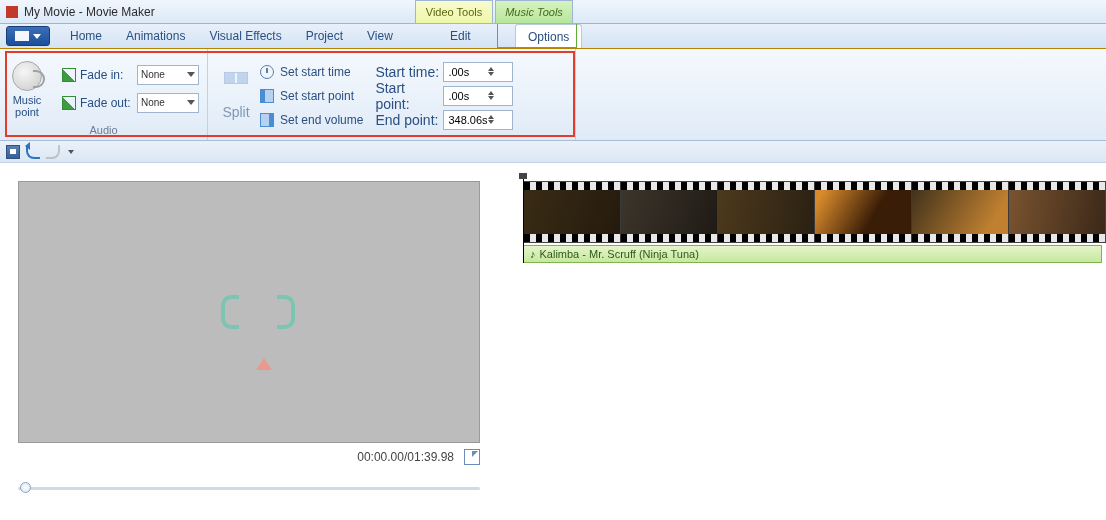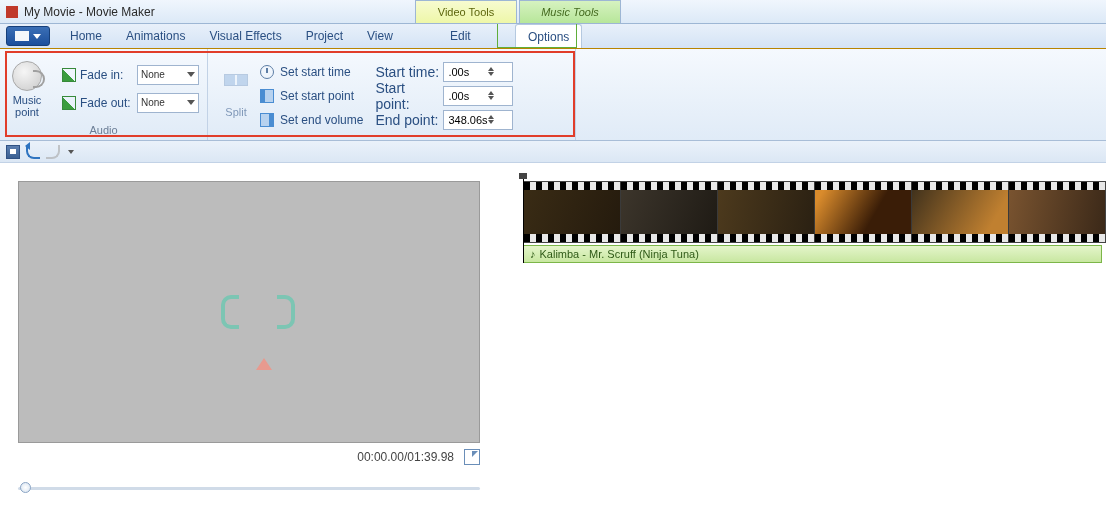--- a/index.html
+++ b/index.html
@@ -3,21 +3,21 @@
 <meta charset="utf-8">
 <style>
   * { box-sizing: border-box; margin: 0; padding: 0; font-family: "Segoe UI", Tahoma, sans-serif; }
   body { width: 1106px; height: 520px; background: #fff; font-size: 12px; color: #333; overflow: hidden; }
 
   
   .titlebar { height: 24px; background: linear-gradient(#f0f6fd, #dce9f7); border-bottom: 1px solid #9db6d4; display: flex; align-items: center; padding: 0 6px; position: relative; }
   .titlebar .app-icon { width: 12px; height: 12px; background: #c0392b; display: inline-block; margin-right: 6px; }
   .titlebar .title-text { font-size: 12px; color: #2a2a2a; }
   .contextual-tabs { position: absolute; left: 415px; top: 0; display: flex; height: 24px; }
-  .ctx-tab { height: 23px; width: 102px; border: 1px solid #9db6d4; border-bottom: none; display: flex; align-items: center; justify-content: center; font-size: 11px; margin-right: 2px; }
+  .ctx-tab { height: 23px; width: 78px; border: 1px solid #9db6d4; border-bottom: none; display: flex; align-items: center; justify-content: center; font-size: 11px; margin-right: 2px; }
   .ctx-video { background: linear-gradient(#f7fbd0, #eef7a8); color:#5c650c; }
   .ctx-music  { background: linear-gradient(#d6f2c0, #b7e69a); color:#446a1f;font-style:italic; }
 
   
   .tabrow { height: 25px; background: linear-gradient(#e8f0fa, #d4e3f5); border-bottom: 1px solid #b88400; display: flex; align-items: flex-end; padding-left: 6px; position: relative; }
   .file-btn { width: 44px; height: 20px; background: linear-gradient(#3b6fb6,#1c4f9c); border:1px solid #163f7a; border-radius: 3px; display:flex; align-items:center; justify-content:center; margin-right: 8px; margin-bottom:2px;}
   .file-btn .rect { width:14px; height:10px; background:#fff; opacity:0.95; }
   .file-btn .arrow { width:0;height:0;border-left:4px solid transparent;border-right:4px solid transparent;border-top:5px solid #fff; margin-left:4px; }
   .tab { height: 24px; padding: 0 12px; display: flex; align-items: center; font-size: 12px; color: #2a4f82; cursor: pointer; }
   .tab.active { background: #fff; border:1px solid #b5c9e0; border-bottom:none; border-top-left-radius:3px; border-top-right-radius:3px; }
@@ -39,21 +39,21 @@
 
   .fade-col { display:flex; flex-direction:column; gap:6px; margin-left:4px; }
   .fade-row { display:flex; align-items:center; gap:4px; height:22px;margin-left:12px; }
   .fade-row .ic { width:14px;height:14px; background:linear-gradient(45deg,#3b9d3e 50%, transparent 50%); border:1px solid #378a3a;}
   .fade-row label { font-size:12px; color:#2a4f82; width:53px;}
   .combo { width:62px; height:20px; border:1px solid #9fb4cf; background:#fff; display:flex; align-items:center; justify-content:space-between; padding:0 3px; font-size:10px; color:#333;}
   .combo .dd { width:0;height:0;border-left:4px solid transparent;border-right:4px solid transparent;border-top:5px solid #555;}
 
   .split-col { width:40px; display:flex; flex-direction:column; align-items:center; justify-content:center; opacity:0.55;}
   .split-col .ic { width:24px; height:12px; background:linear-gradient(90deg,#9cbce2 45%,transparent 45%,transparent 55%,#9cbce2 55%); border:1px solid #8aa8cc;}
-  .split-col .lbl { font-size:11px; color:#2a4f82; margin-top:20px;}
+  .split-col .lbl { font-size:14px; color:#2a4f82; margin-top:20px;}
 
   .edit-cmds { display:flex; flex-direction:column; gap:4px; margin-left:4px;}
   .cmd-row { display:flex; align-items:center; gap:6px; height:20px; font-size:12px; color:#2a4f82; cursor:pointer;}
   .cmd-row .ic { width:14px; height:14px; display:inline-block; }
   .ic-clock { border:1.5px solid #5c7da5; border-radius:50%; position:relative;}
   .ic-clock:after { content:""; position:absolute; left:5px; top:2px; width:1.5px; height:5px; background:#5c7da5;}
   .ic-startp { background:linear-gradient(90deg,#4a8dd2 30%,#b7d2ef 30%); border:1px solid #4a8dd2;}
   .ic-endp   { background:linear-gradient(90deg,#b7d2ef 70%,#4a8dd2 70%); border:1px solid #4a8dd2;}
 
   .edit-fields { display:flex; flex-direction:column; gap:4px; margin-left:12px;}

